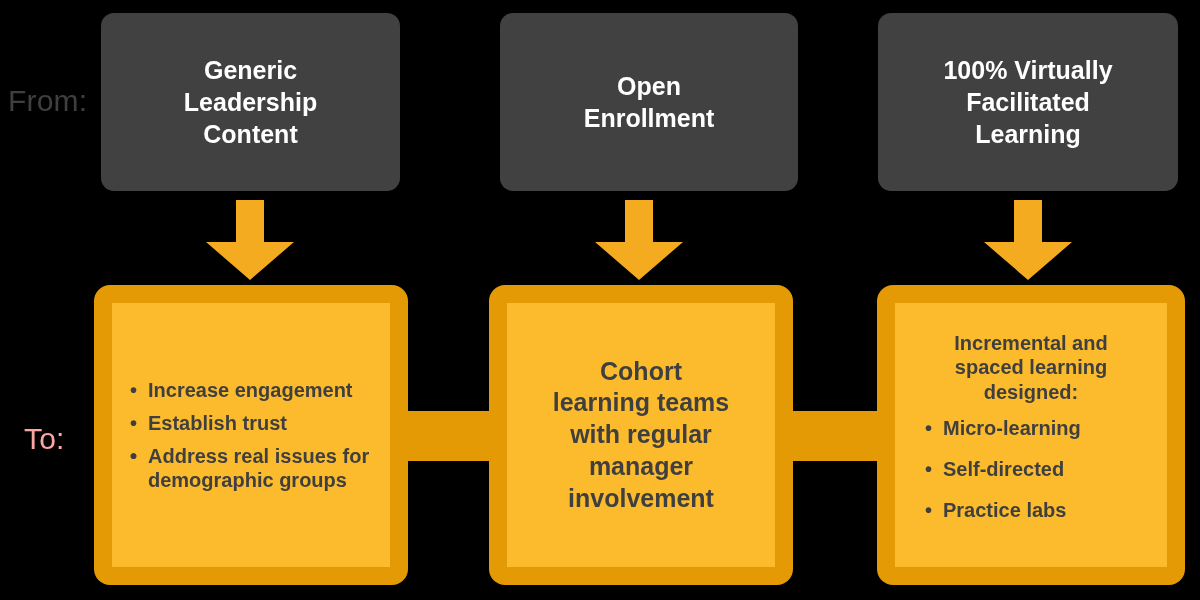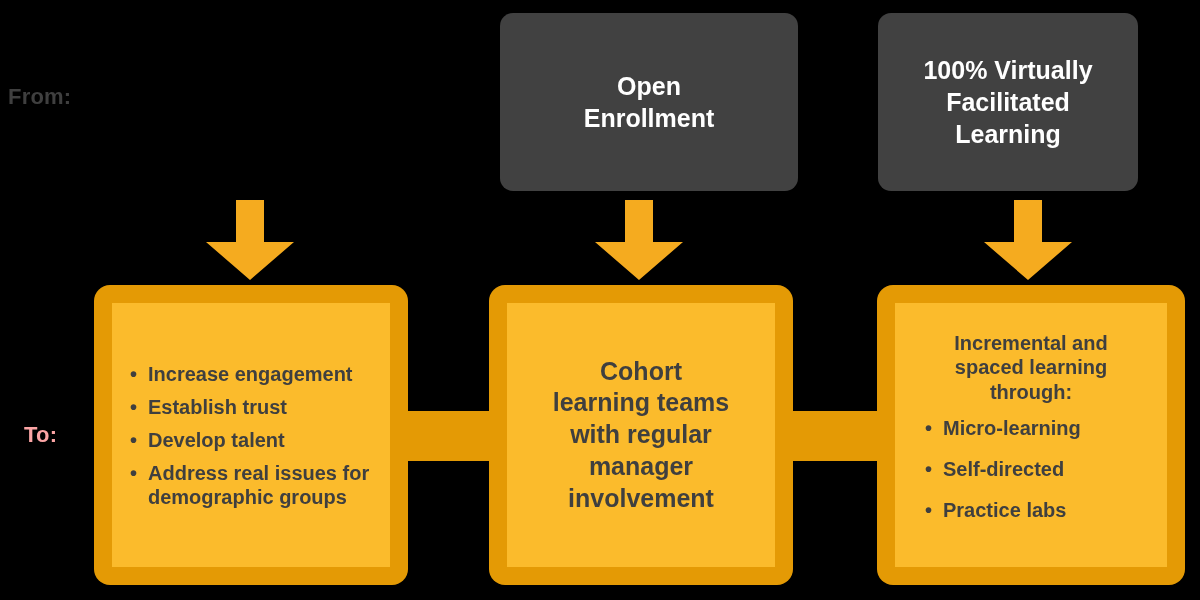--- a/index.html
+++ b/index.html
@@ -12,22 +12,22 @@
     width: 1200px;
     height: 600px;
     background: #000000;
     overflow: hidden;
     font-family: "Liberation Sans", "DejaVu Sans", sans-serif;
   }
 
   
   .row-label {
     position: absolute;
-    font-weight: bold;
-    font-size: 22px;
+    font-weight: normal;
+    font-size: 30px;
     letter-spacing: 0.2px;
     white-space: nowrap;
   }
   #label-from {
     left: 8px;
     top: 84px;
     color: #3f3f3f;
   }
   #label-to {
     left: 24px;
@@ -51,21 +51,21 @@
   .from-box .from-text {
     color: #ffffff;
     font-weight: bold;
     font-size: 25px;
     line-height: 1.28;
     text-align: center;
     white-space: pre-line;
   }
   #from-box-1 { left: 101px; width: 299px; }
   #from-box-2 { left: 500px; width: 298px; }
-  #from-box-3 { left: 878px; width: 260px; }
+  #from-box-3 { left: 878px; width: 300px; }
 
   
   .arrow-down {
     position: absolute;
     top: 200px;
     width: 88px;
     height: 80px;
   }
   #arrow-1 { left: 206px; }
   #arrow-2 { left: 595px; }
@@ -146,20 +146,25 @@
   #to-box-3 .to-list li { margin-bottom: 17px; }
 </style>
 </head>
 <body>
 
 <div id="stage">
 
   <div class="row-label" id="label-from">From:</div>
   <div class="row-label" id="label-to">To:</div>
 
+  <div class="from-box" id="from-box-1">
+    <div class="from-text">Generic
+Leadership
+Content</div>
+  </div>
   <div class="from-box" id="from-box-2">
     <div class="from-text">Open
 Enrollment</div>
   </div>
   <div class="from-box" id="from-box-3">
     <div class="from-text">100% Virtually
 Facilitated
 Learning</div>
   </div>
 
@@ -180,41 +185,41 @@
   </div>
 
   <div class="connector" id="connector-1"></div>
   <div class="connector" id="connector-2"></div>
 
   <div class="to-box" id="to-box-1">
     <div class="to-inner">
       <ul class="to-list">
         <li><span class="bullet-dot">•</span><span>Increase engagement</span></li>
         <li><span class="bullet-dot">•</span><span>Establish trust</span></li>
-        <li><span class="bullet-dot">•</span><span>Develop talent</span></li>
+        <li><span class="bullet-dot">•</span></li>
         <li><span class="bullet-dot">•</span><span>Address real issues for demographic groups</span></li>
       </ul>
     </div>
   </div>
 
   <div class="to-box" id="to-box-2">
     <div class="to-inner">
       <div class="to-heading">Cohort
 learning teams
 with regular
 manager
 involvement</div>
     </div>
   </div>
 
   <div class="to-box" id="to-box-3">
     <div class="to-inner">
       <div class="to-heading">Incremental and
 spaced learning
-through:</div>
+designed:</div>
       <ul class="to-list">
         <li><span class="bullet-dot">•</span><span>Micro-learning</span></li>
         <li><span class="bullet-dot">•</span><span>Self-directed</span></li>
         <li><span class="bullet-dot">•</span><span>Practice labs</span></li>
       </ul>
     </div>
   </div>
 
 </div>
 

